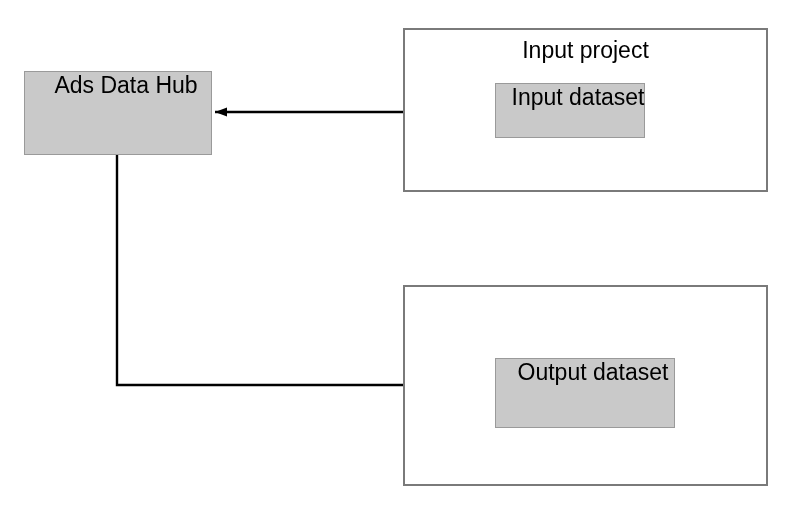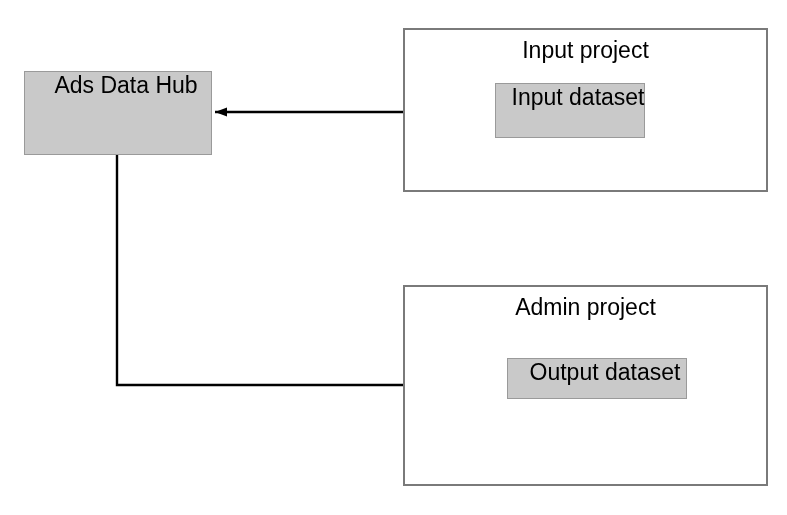--- a/index.html
+++ b/index.html
@@ -79,24 +79,24 @@
     line-height: 1.2;
     white-space: nowrap;
   }
   .node-input-dataset {
     left: 90px;
     top: 53px;
     width: 150px;
     height: 55px;
   }
   .node-output-dataset {
-    left: 102px;
+    left: 90px;
     top: 71px;
     width: 180px;
-    height: 41px;
+    height: 70px;
   }
 </style>
 </head>
 <body>
 
 <div class="canvas">
 
   <svg class="connector-layer" width="787" height="515" viewBox="0 0 787 515" xmlns="http://www.w3.org/2000/svg">
     <defs>
       <marker id="arrowhead" markerUnits="userSpaceOnUse" markerWidth="16" markerHeight="12" refX="12.5" refY="5" orient="auto">
@@ -112,19 +112,18 @@
   </div>
 
   <div class="project-container container-input">
     <div class="project-title">Input project</div>
     <div class="node node-input-dataset">
       <span>Input dataset</span>
     </div>
   </div>
 
   <div class="project-container container-admin">
-    <div class="project-title">Admin project</div>
     <div class="node node-output-dataset">
       <span>Output dataset</span>
     </div>
   </div>
 
 </div>
 
 </body></html>

